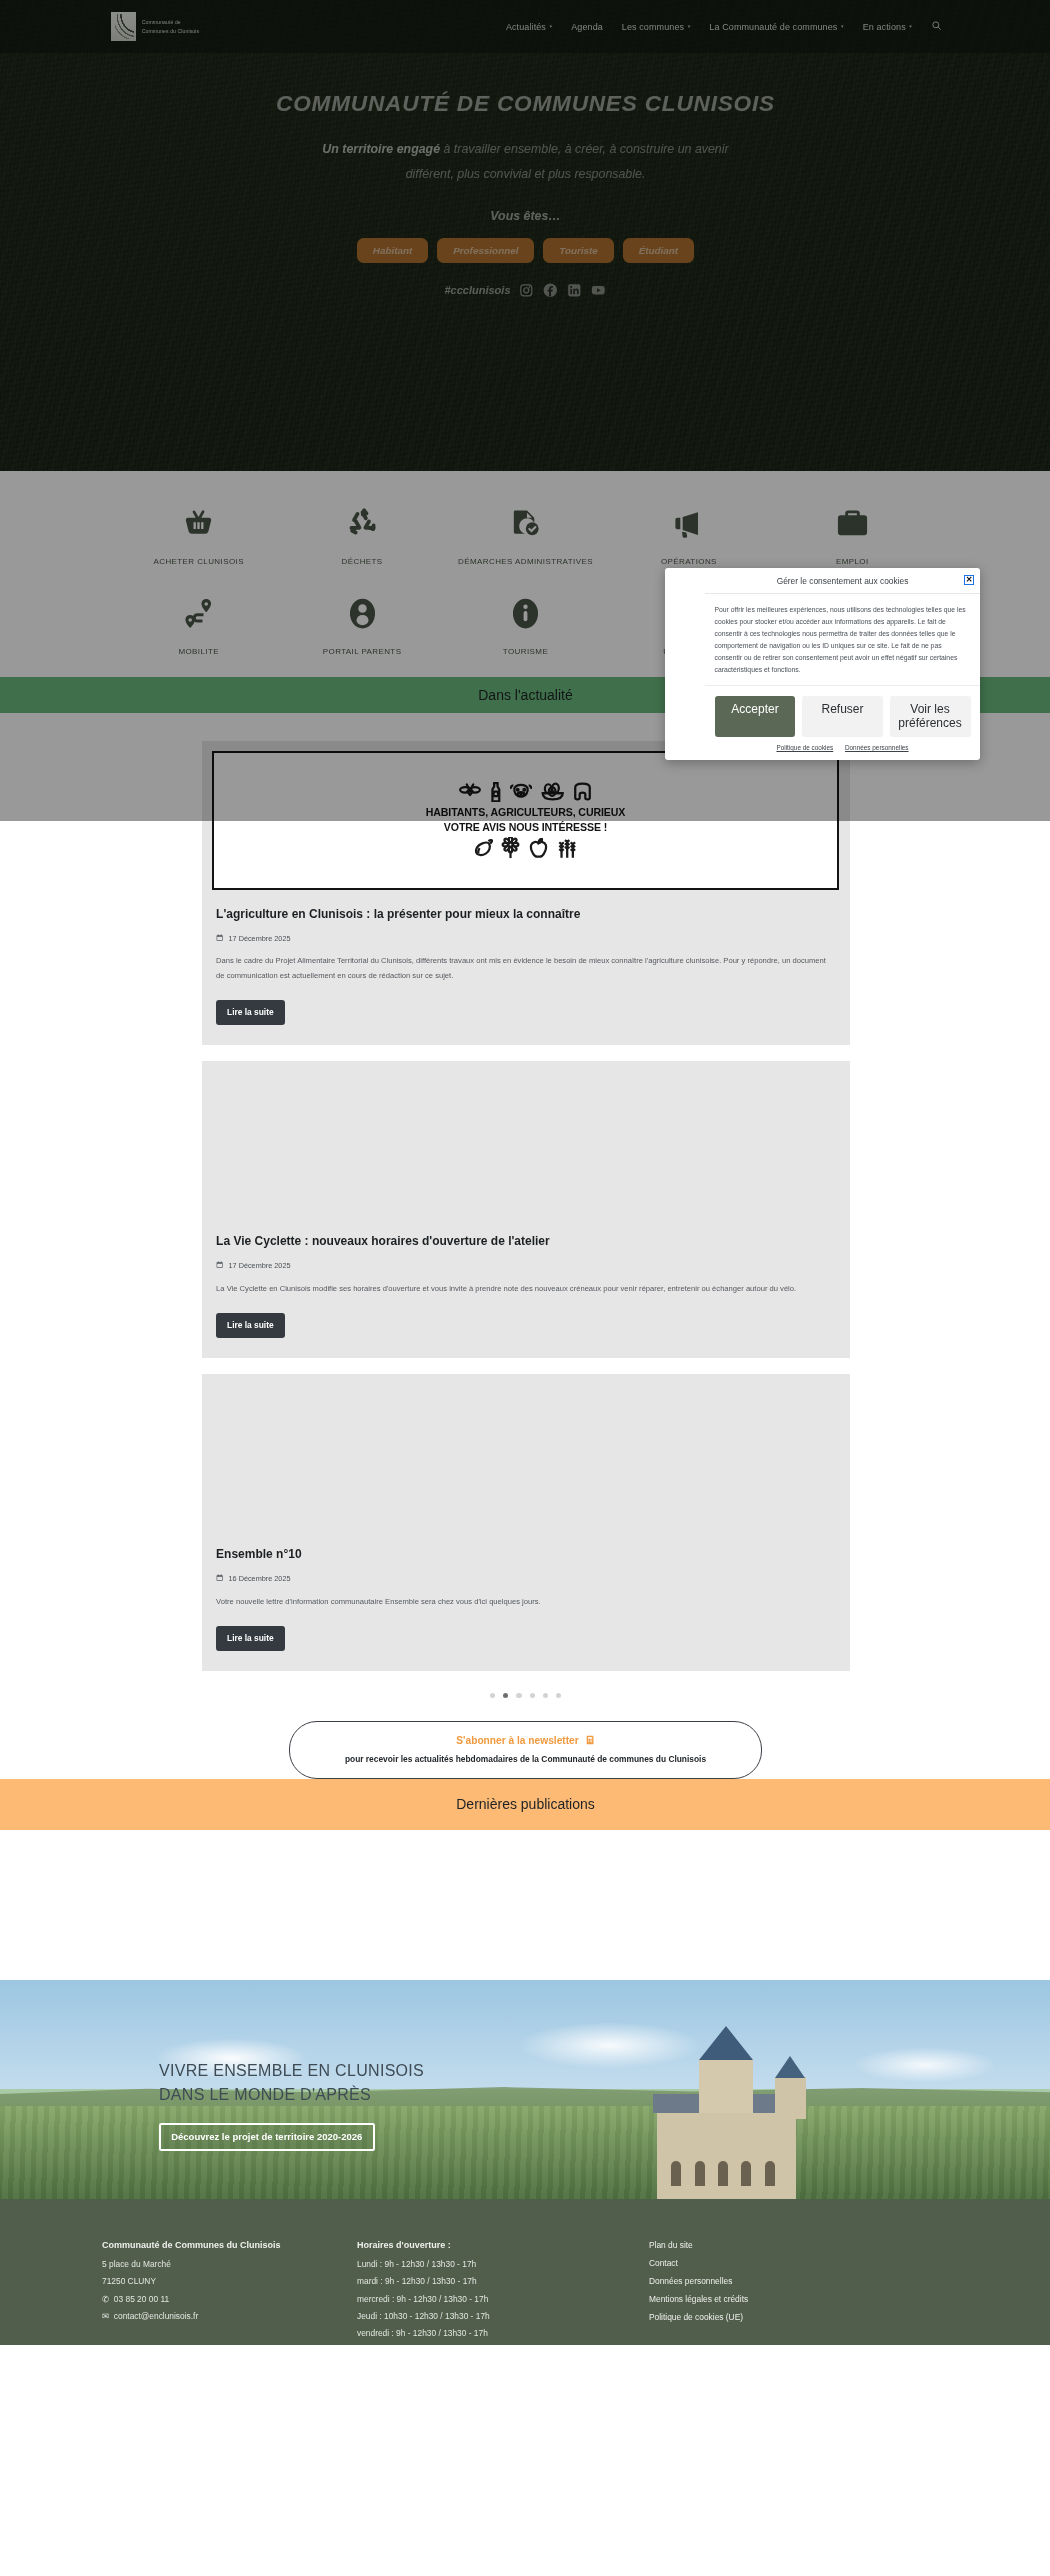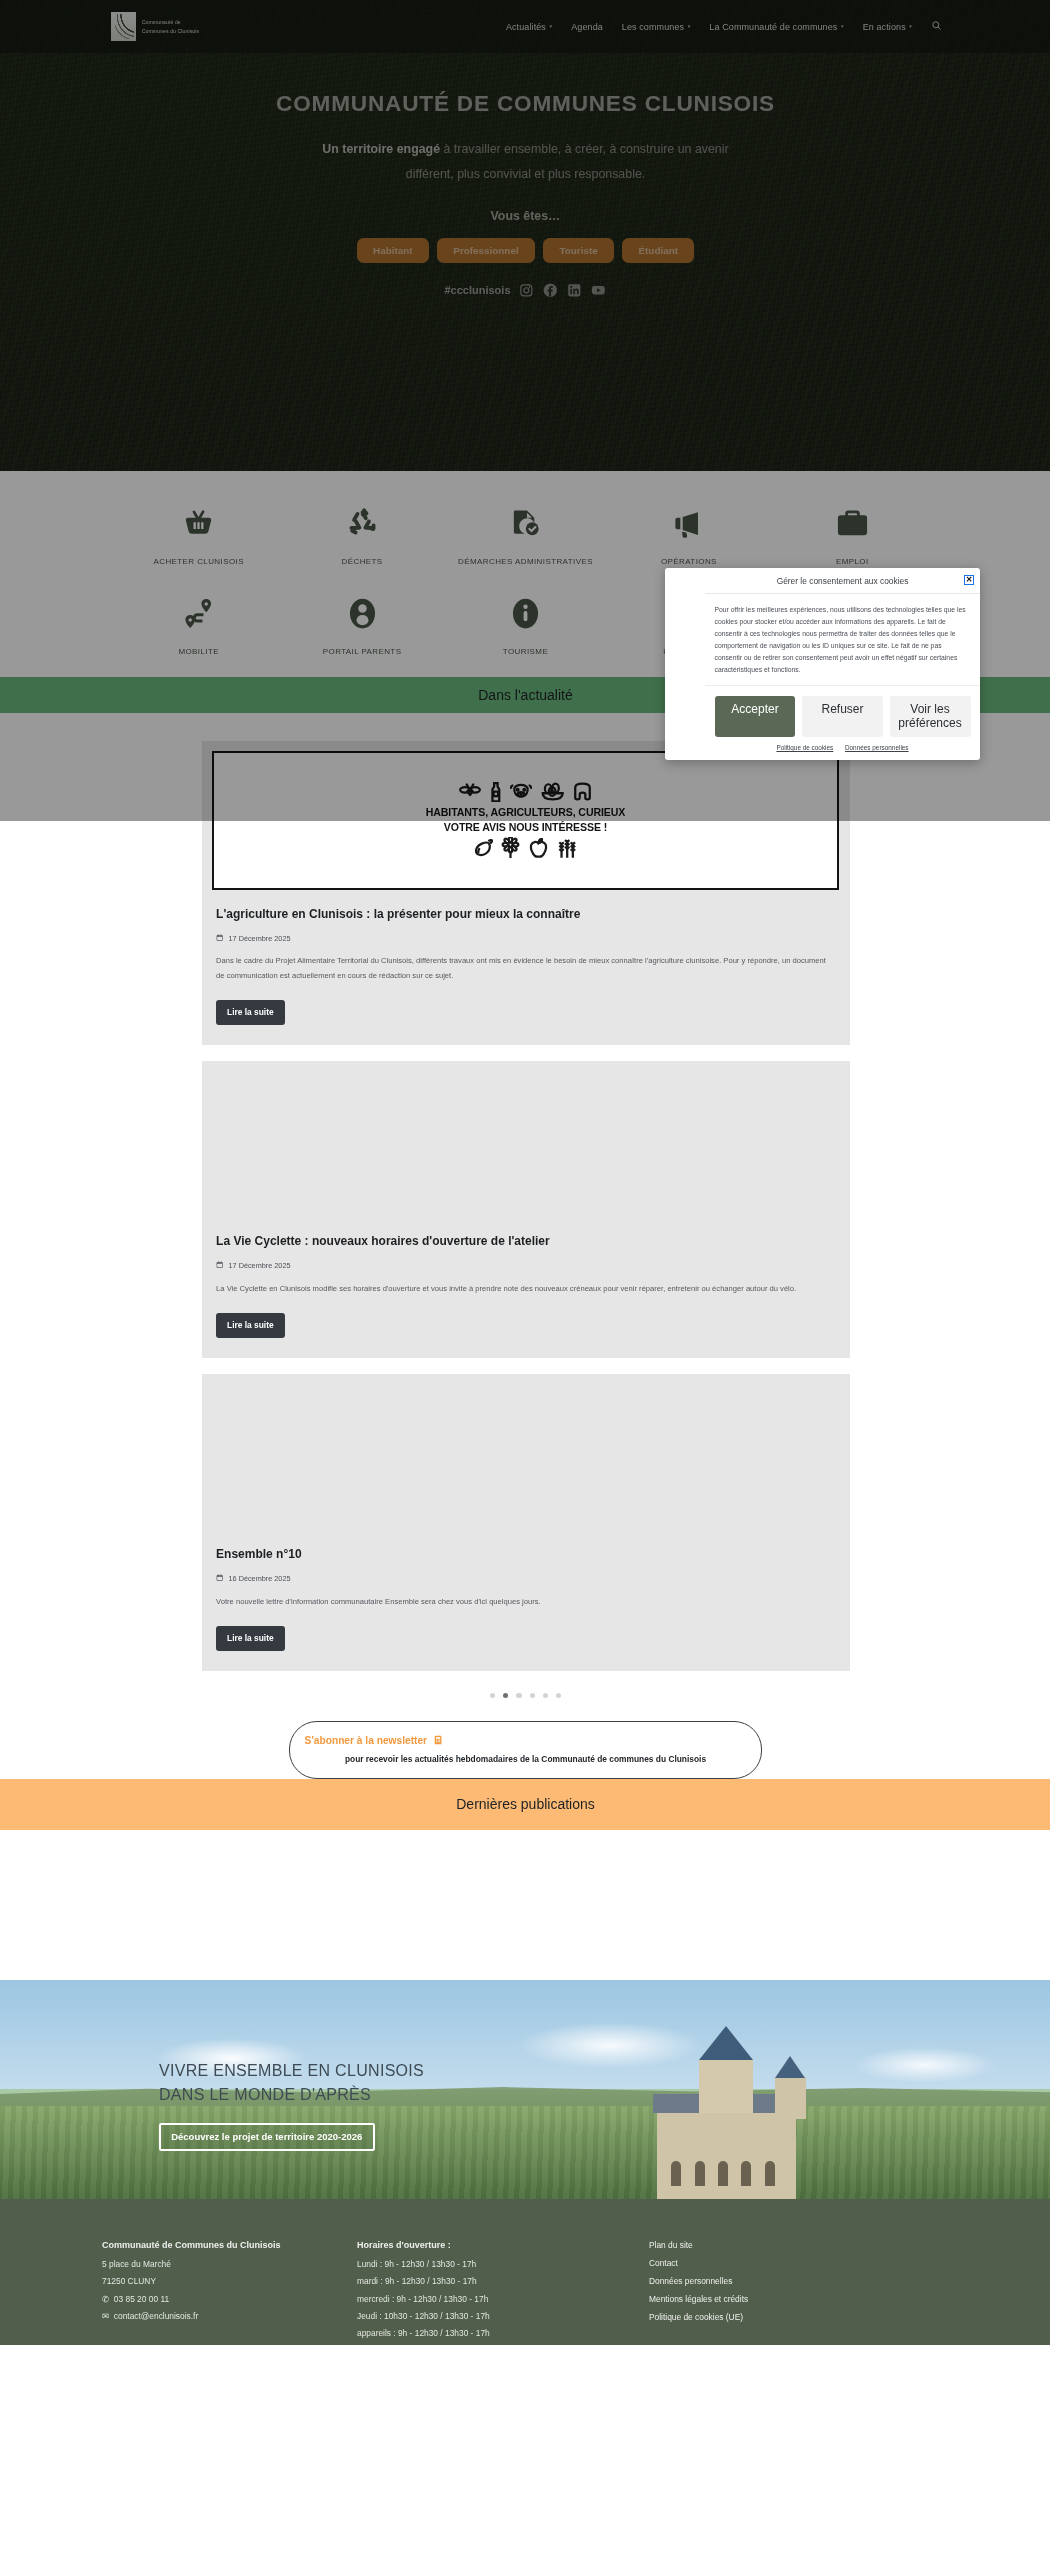--- a/index.html
+++ b/index.html
@@ -26,21 +26,21 @@
     content:""; position:absolute; inset:0;
     background:
       repeating-linear-gradient(96deg, rgba(255,255,255,.035) 0 1.5px, rgba(0,0,0,.05) 1.5px 3.6px),
       repeating-linear-gradient(172deg, rgba(0,0,0,.10) 0 2.2px, rgba(255,255,255,.02) 2.2px 5.1px);
     opacity:.9;
   }
   .hero:after{
     content:""; position:absolute; inset:0;
     background:rgba(14,18,11,.52);
   }
-  .hero-inner{ position:relative; z-index:3; }
+  .hero-inner{ position:relative; z-index:3;font-style:italic; }
 
   
   .topbar{
     position:absolute; top:0; left:0; right:0; height:53px; z-index:6;
     background:rgba(18,22,16,.62);
     display:flex; align-items:center;
   }
   .logo{
     margin-left:111px; display:flex; align-items:center; gap:5.8px;
     width:93px; height:31px;
@@ -190,21 +190,21 @@
     font-size:8.4px; font-weight:700; padding:7.3px 11px; border-radius:2.9px; cursor:pointer;
   }
   .dots{ margin:22px auto 0; display:flex; gap:8px; justify-content:center; }
   .dot{ width:5.1px; height:5.1px; border-radius:50%; background:#d3d3d3; cursor:pointer; }
   .dot.on{ background:#6f6f6f; }
 
   .newsbox{
     margin:23.4px auto 0; width:473px; border:0.7px solid #3b4046; border-radius:28px;
     padding:12.4px 14.6px 14px; text-align:center; background:#fff; cursor:pointer;
   }
-  .nb-t{ font-size:10.2px; font-weight:700; color:#f0993e; display:flex; gap:5.8px; justify-content:flex-start; align-items:center; }
+  .nb-t{ font-size:10.2px; font-weight:700; color:#f0993e; display:flex; gap:5.8px; justify-content:center; align-items:center; }
   .nb-t svg{ width:10.2px; height:10.2px; fill:#f0993e; }
   .nb-s{ margin-top:6.6px; font-size:8.4px; font-weight:700; color:#23272b; }
 
   
   .pubs{ height:150px; background:#fff; }
 
   
   .proj{
     position:relative; height:219px; overflow:hidden;
     background:linear-gradient(#a8cde4 0%, #bcd9ea 30%, #9fc489 60%, #6d9155 100%);
@@ -681,21 +681,21 @@
           <span>contact@enclunisois.fr</span>
         </div>
       </div>
 
       <div>
         <div class="fh">Horaires d'ouverture :</div>
         <div class="fl">Lundi : 9h - 12h30 / 13h30 - 17h</div>
         <div class="fl">mardi : 9h - 12h30 / 13h30 - 17h</div>
         <div class="fl">mercredi : 9h - 12h30 / 13h30 - 17h</div>
         <div class="fl">Jeudi : 10h30 - 12h30 / 13h30 - 17h</div>
-        <div class="fl">appareils : 9h - 12h30 / 13h30 - 17h</div>
+        <div class="fl">vendredi : 9h - 12h30 / 13h30 - 17h</div>
       </div>
 
       <div class="flinks">
         <span class="flink">Plan du site</span>
         <span class="flink">Contact</span>
         <span class="flink">Données personnelles</span>
         <span class="flink">Mentions légales et crédits</span>
         <span class="flink">Politique de cookies (UE)</span>
       </div>
     </div>

